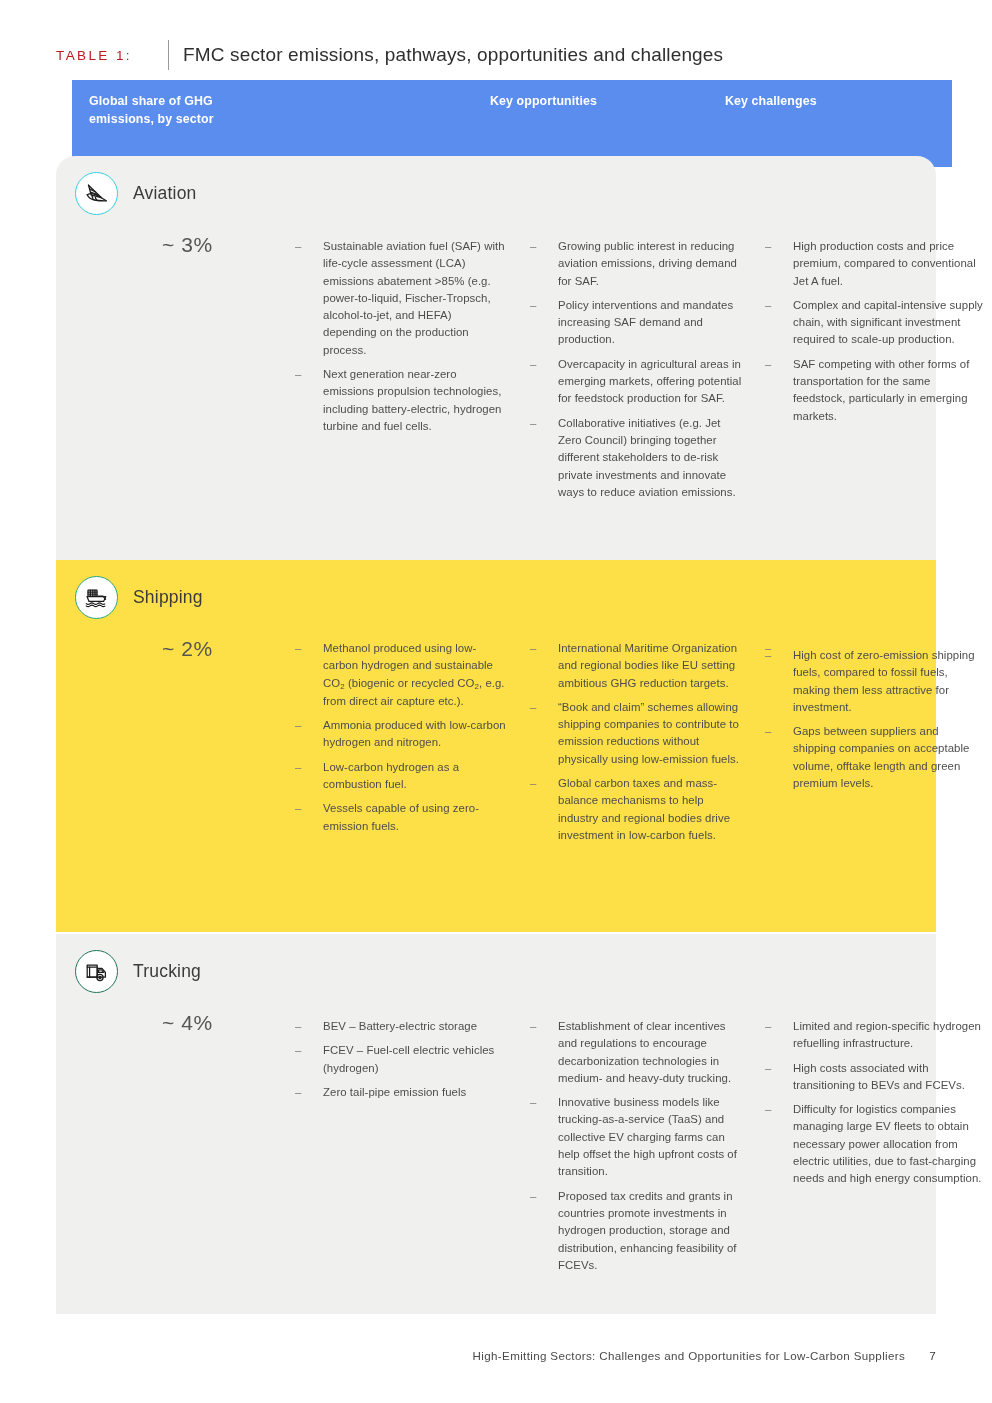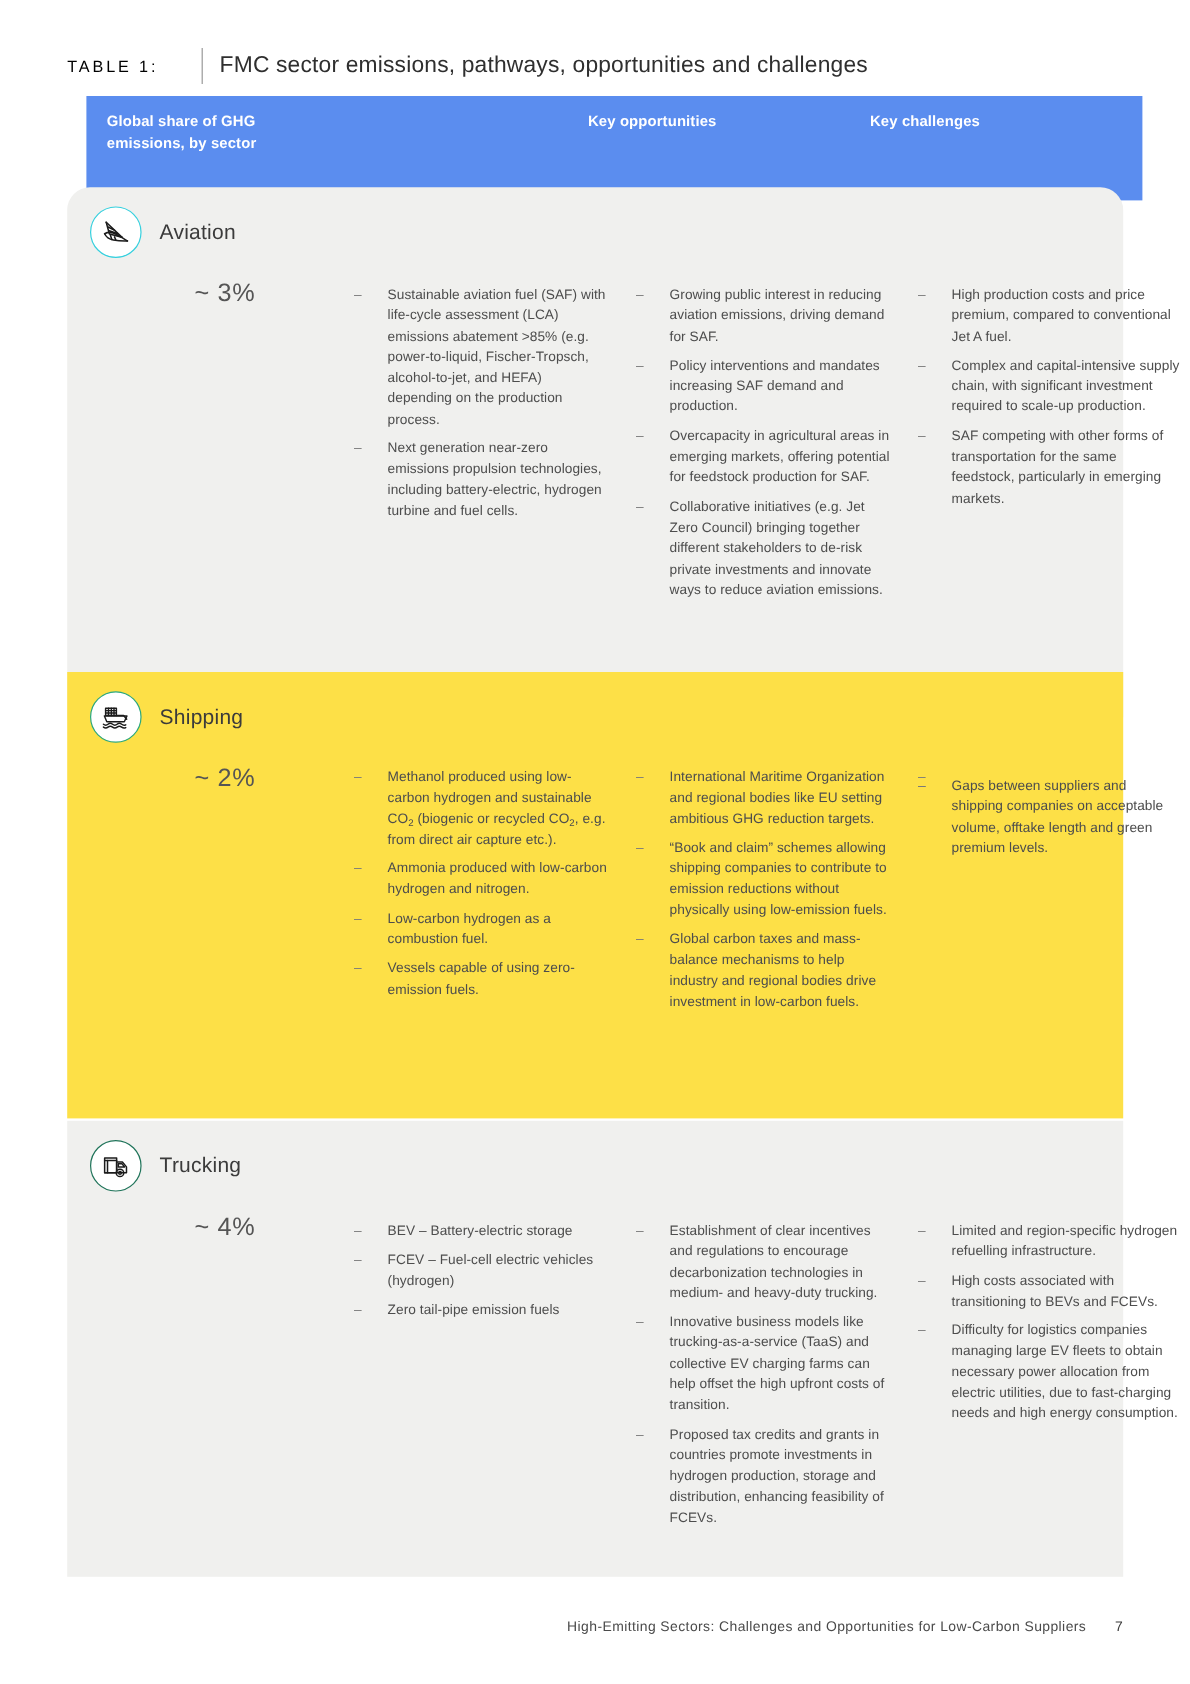--- a/index.html
+++ b/index.html
@@ -23,21 +23,21 @@
     top: 40px;
     width: 880px;
     height: 30px;
     display: flex;
     align-items: center;
   }
   .table-label {
     width: 112px;
     font-size: 13.5px;
     letter-spacing: 2.4px;
-    color: #000000;
+    color: #b91c1c;
     font-weight: 400;
     white-space: nowrap;
   }
   .title-divider {
     width: 1px;
     align-self: stretch;
     background: #9a9a9a;
     margin-right: 14px;
   }
   .table-title {
@@ -257,21 +257,21 @@
   </div>
 
   <div class="col c3" style="top:80px;">
     <div class="bullet"><span class="dash">–</span><span>International Maritime Organization and regional bodies like EU setting ambitious GHG reduction targets.</span></div>
     <div class="bullet"><span class="dash">–</span><span>“Book and claim” schemes allowing shipping companies to contribute to emission reductions without physically using low-emission fuels.</span></div>
     <div class="bullet"><span class="dash">–</span><span>Global carbon taxes and mass-balance mechanisms to help industry and regional bodies drive investment in low-carbon fuels.</span></div>
   </div>
 
   <div class="col c4" style="top:80px;">
     <div class="bullet"><span class="dash">–</span></div>
-    <div class="bullet"><span class="dash">–</span></div>
+    <div class="bullet"><span class="dash">–</span><span>High cost of zero-emission shipping fuels, compared to fossil fuels, making them less attractive for investment.</span></div>
     <div class="bullet"><span class="dash">–</span><span>Gaps between suppliers and shipping companies on acceptable volume, offtake length and green premium levels.</span></div>
   </div>
 </div>
 
 <div class="section shaded" id="sec-trucking" style="top:934px; height:380px;">
   <div class="sector-head">
     <div class="sector-icon trucking">
       <svg width="28" height="28" viewBox="0 0 28 28" aria-hidden="true">
         <g fill="none" stroke="#1c1c1c" stroke-width="1.25" stroke-linecap="round" stroke-linejoin="round">
           <path d="M4.2 7.0 H14.2 V19.2 H4.2 Z"></path>

